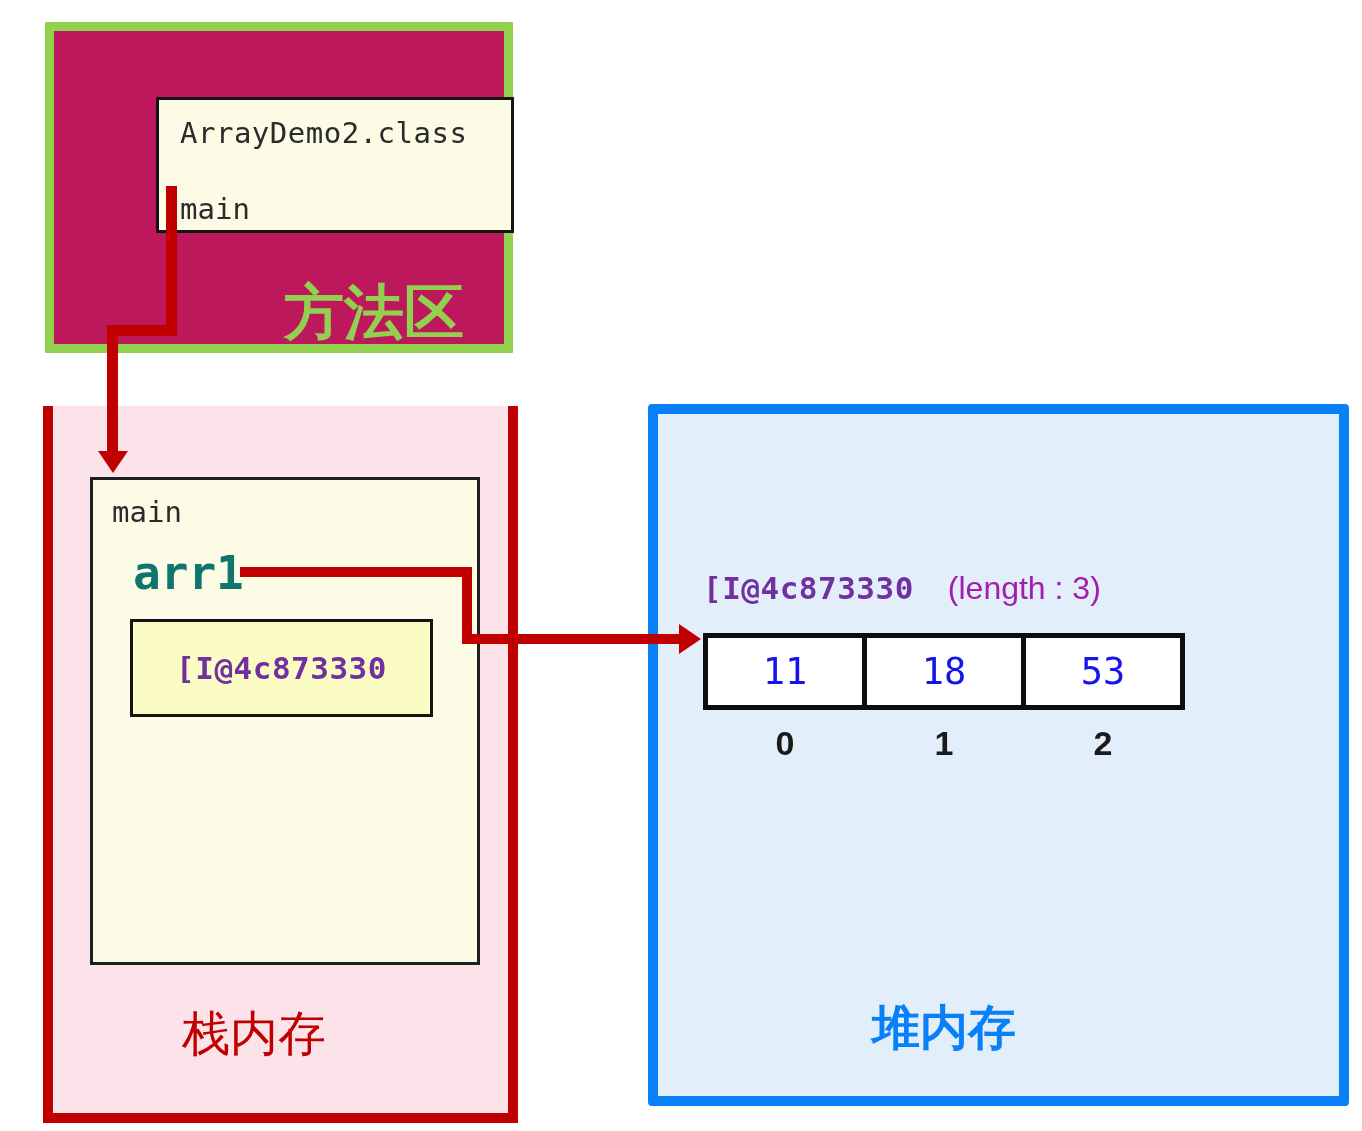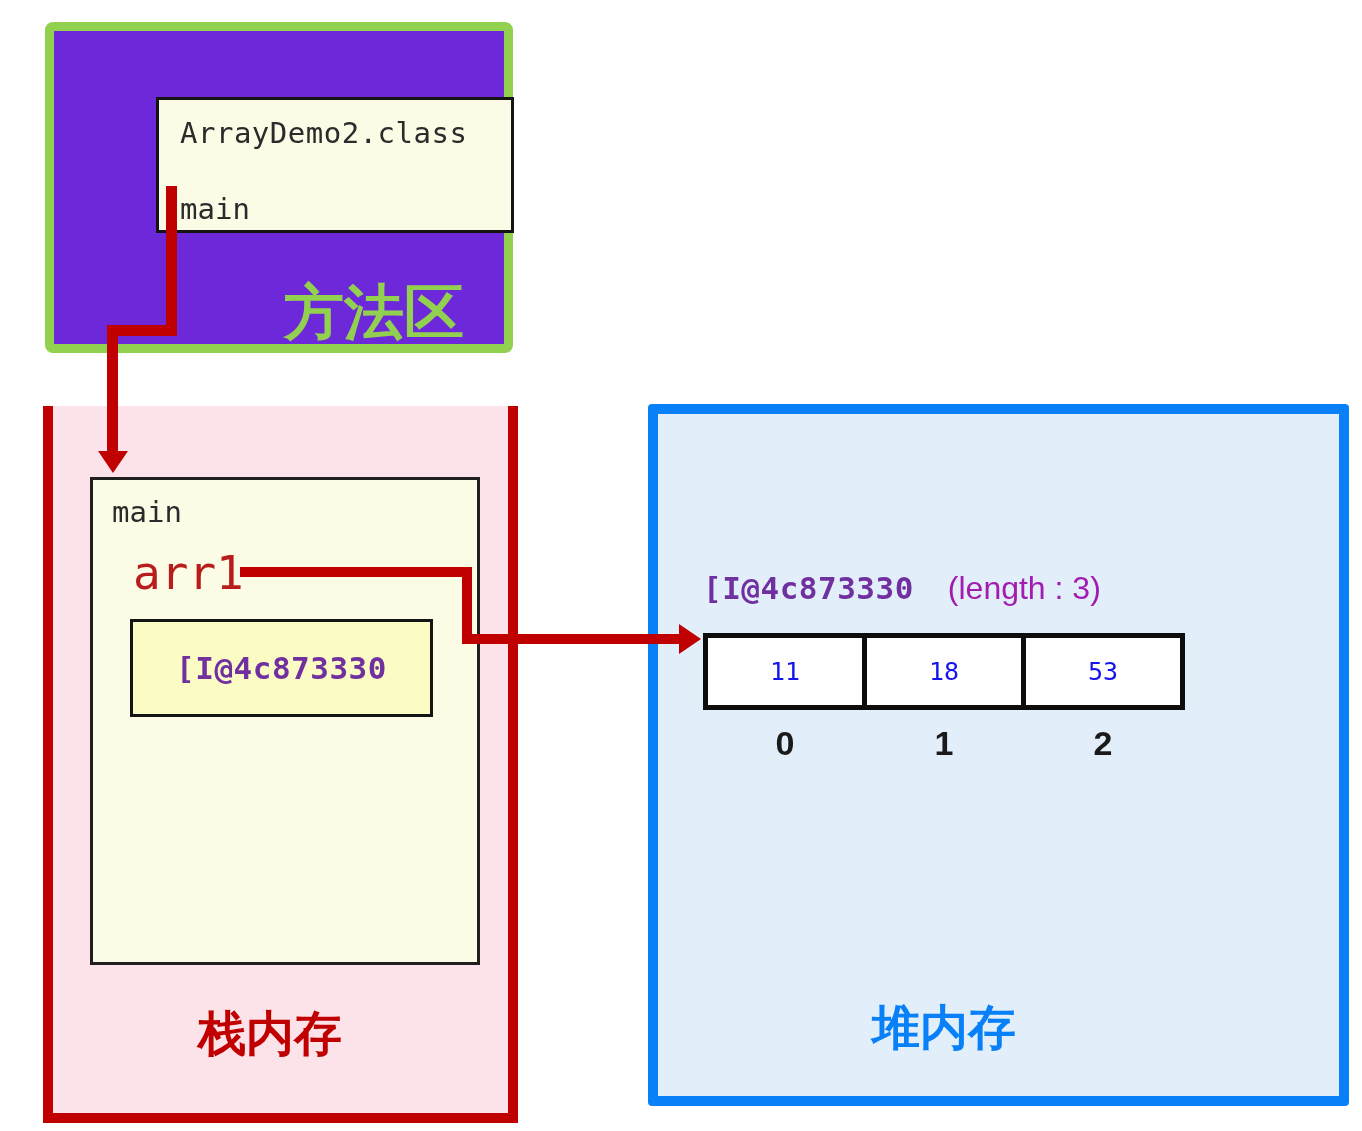--- a/index.html
+++ b/index.html
@@ -10,22 +10,22 @@
     height: 1131px;
     background: #ffffff;
     overflow: hidden;
   }
   .mono { font-family: "DejaVu Sans Mono", monospace; }
 
   
   .method-area {
     position: absolute; left: 45px; top: 22px;
     width: 468px; height: 331px;
-    border: 9px solid #92D050; border-radius: 8px;
-    background: #6d28d9;
+    border: 9px solid #92D050; border-radius: 1px;
+    background: #be185d;
   }
   .class-box {
     position: absolute; left: 102px; top: 66px;
     width: 358px; height: 136px;
     border: 3px solid #141414;
     background: #FCFCE6;
   }
   .class-box .class-name {
     position: absolute; left: 21px; top: 16px;
     font-size: 29px; color: #2B2B2B; letter-spacing: 0.5px;
@@ -51,35 +51,35 @@
     width: 390px; height: 488px;
     border: 3px solid #1F1F1F;
     background: #FCFCE6;
   }
   .stack-frame .frame-title {
     position: absolute; left: 19px; top: 15px;
     font-size: 29px; color: #2B2B2B;
   }
   .stack-frame .var-name {
     position: absolute; left: 40px; top: 66px;
-    font-size: 46px; color: #b91c1c;
+    font-size: 46px; color: #0f766e; font-weight: bold;
   }
   .reference-box {
     position: absolute; left: 37px; top: 139px;
     width: 303px; height: 98px;
     border: 3px solid #141414;
     background: #FBFBC4;
     display: flex; align-items: center; justify-content: center;
   }
   .reference-box .ref-text {
     font-size: 31px; font-weight: bold; color: #7030A0; letter-spacing: 0.5px;
   }
   .stack-label {
-    position: absolute; left: 120px; top: 1002px; width: 300px;
-    text-align: center; font-size: 48px; font-weight: bold; color: #C00000;
+    position: absolute; left: 104px; top: 1002px; width: 300px;
+    text-align: center; font-size: 48px; font-weight: normal; color: #C00000;
   }
 
   
   .heap-box {
     position: absolute; left: 648px; top: 404px;
     width: 701px; height: 702px;
     border: 10px solid #0881F8; border-radius: 4px;
     background: #E2EEF9;
   }
   .heap-ref-line {
@@ -97,21 +97,21 @@
     display: flex;
   }
   .array-cell {
     width: 164px; height: 77px;
     border: 5px solid #0D0D0D;
     background: #ffffff;
     display: flex; align-items: center; justify-content: center;
   }
   .array-cell + .array-cell { margin-left: -5px; }
   .array-cell .cell-value {
-    font-size: 25px; color: #1414EB;
+    font-size: 37px; color: #1414EB;
   }
   .index-row {
     position: absolute; left: 703px; top: 724px;
     display: flex;
   }
   .index-row .index-label {
     width: 164px; text-align: center;
     font-size: 34px; font-weight: bold; color: #1A1A1A;
   }
   .index-row .index-label + .index-label { margin-left: -5px; }

